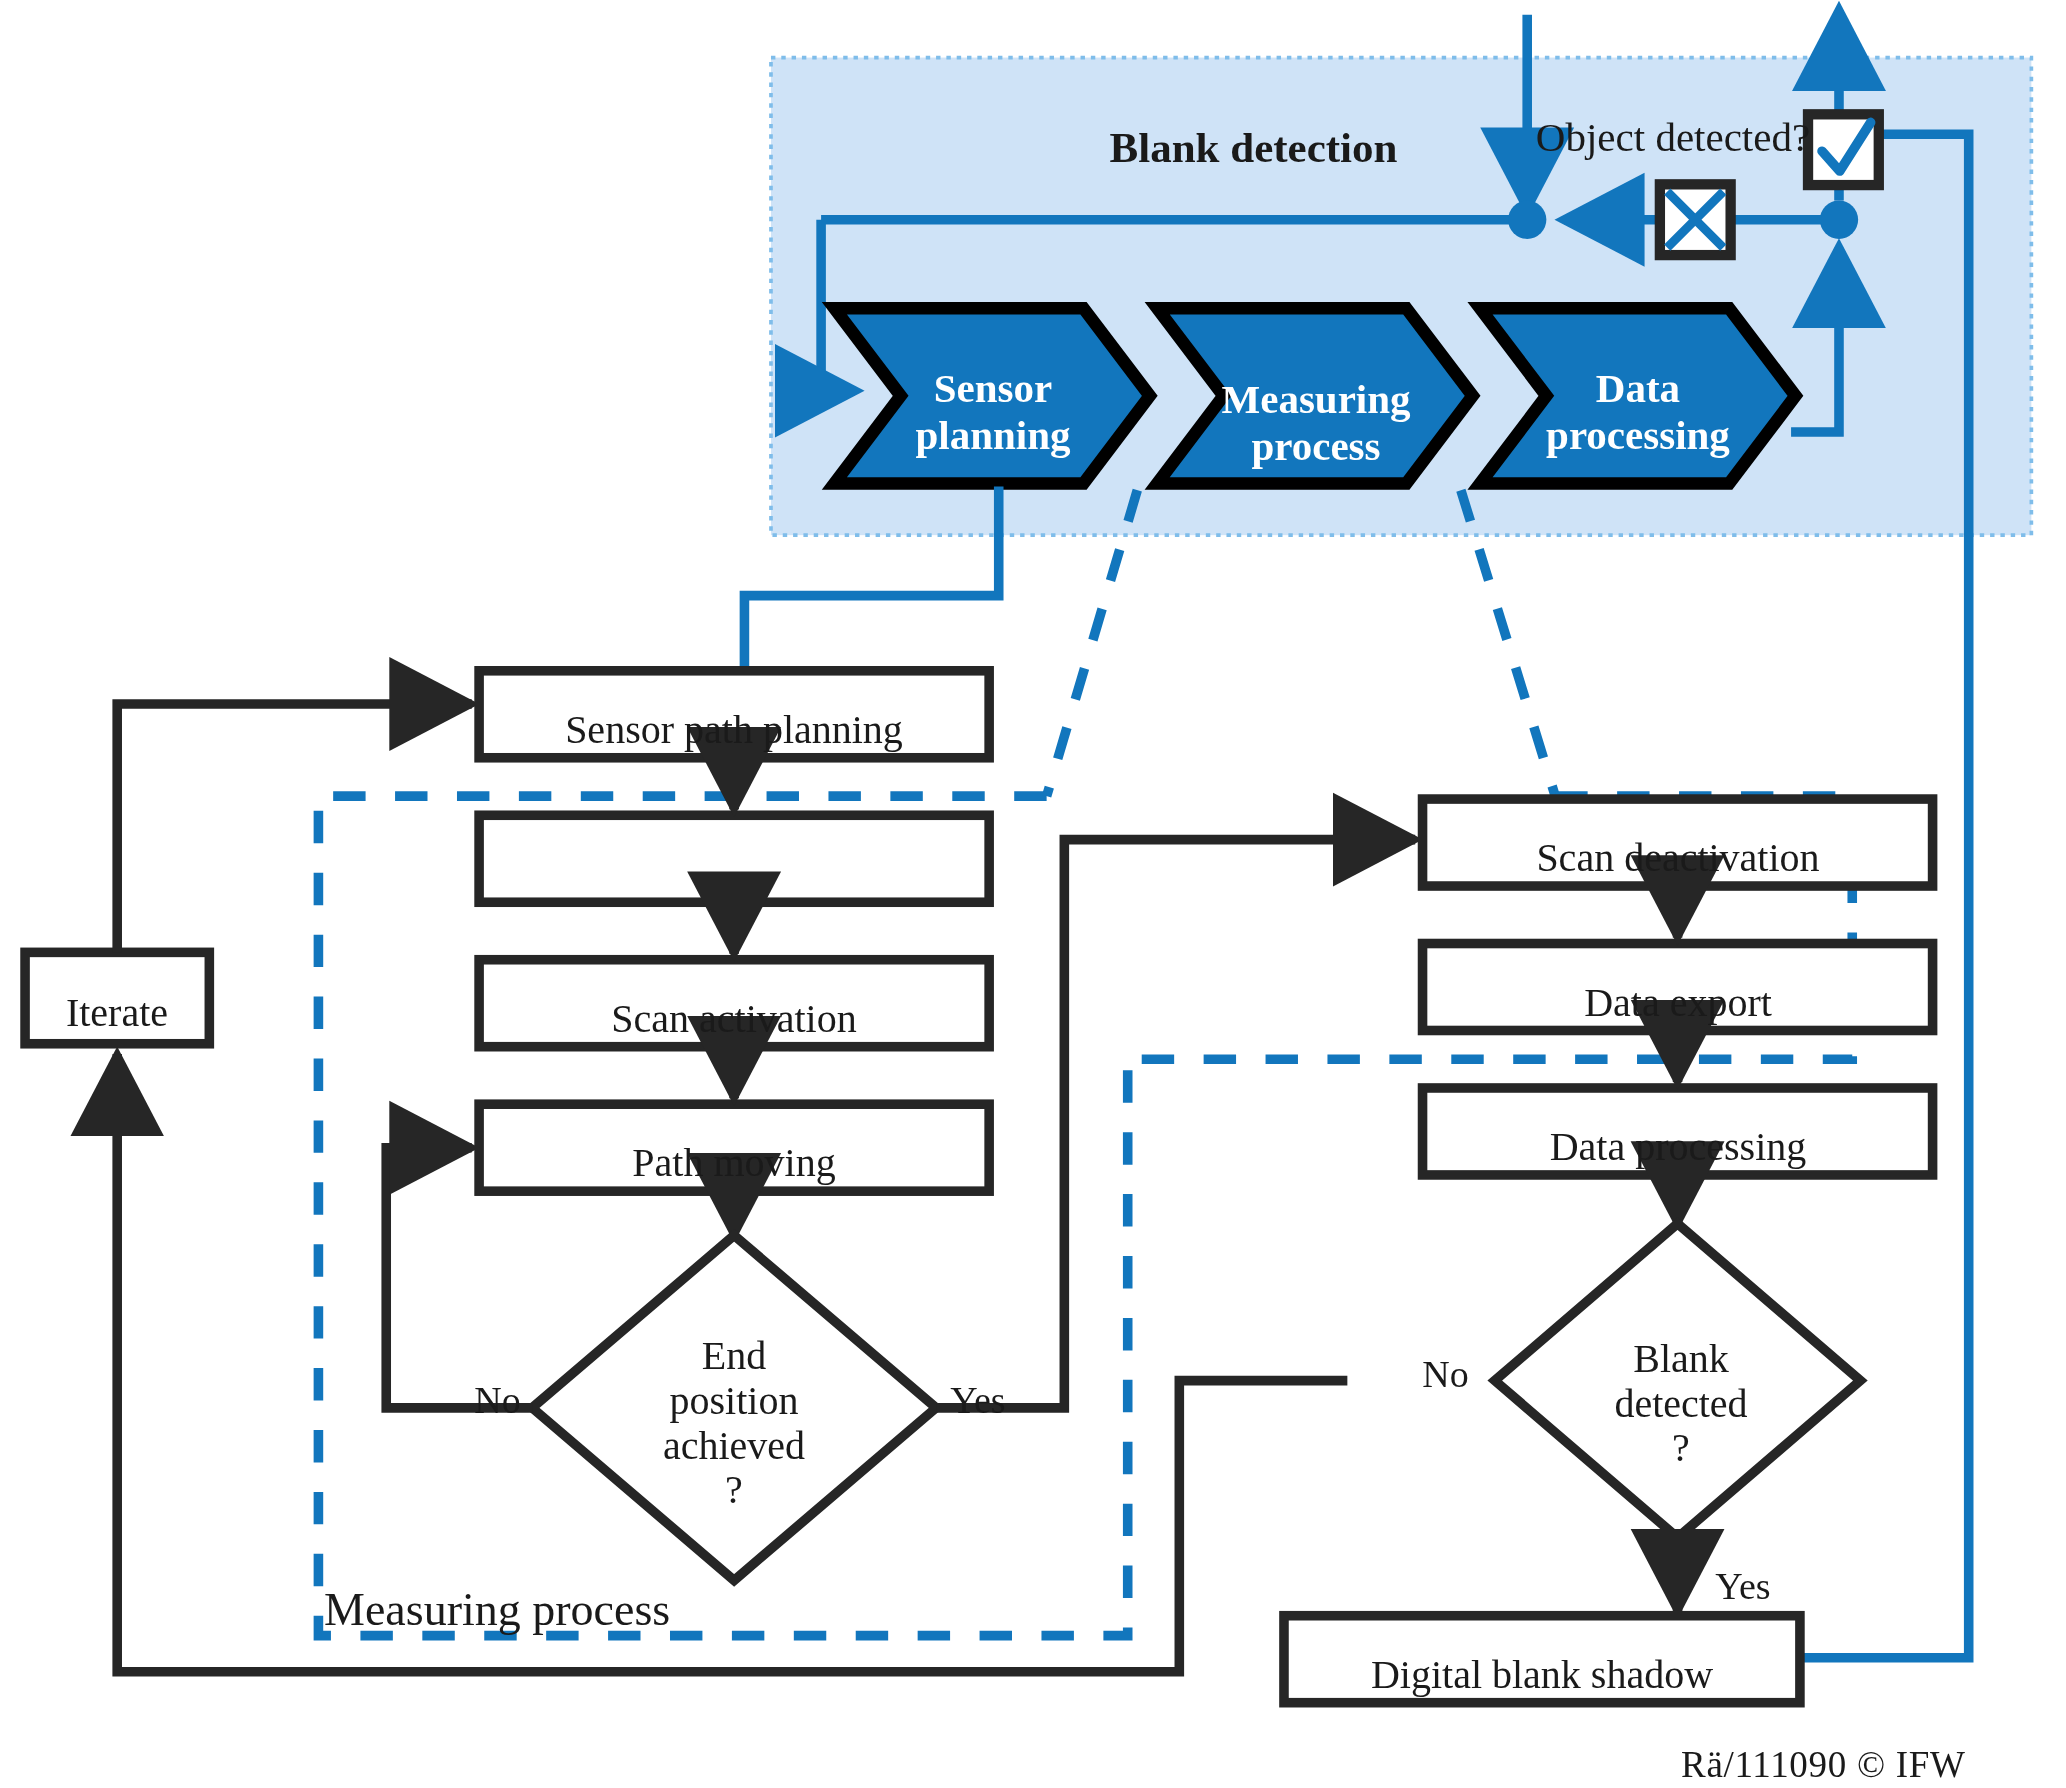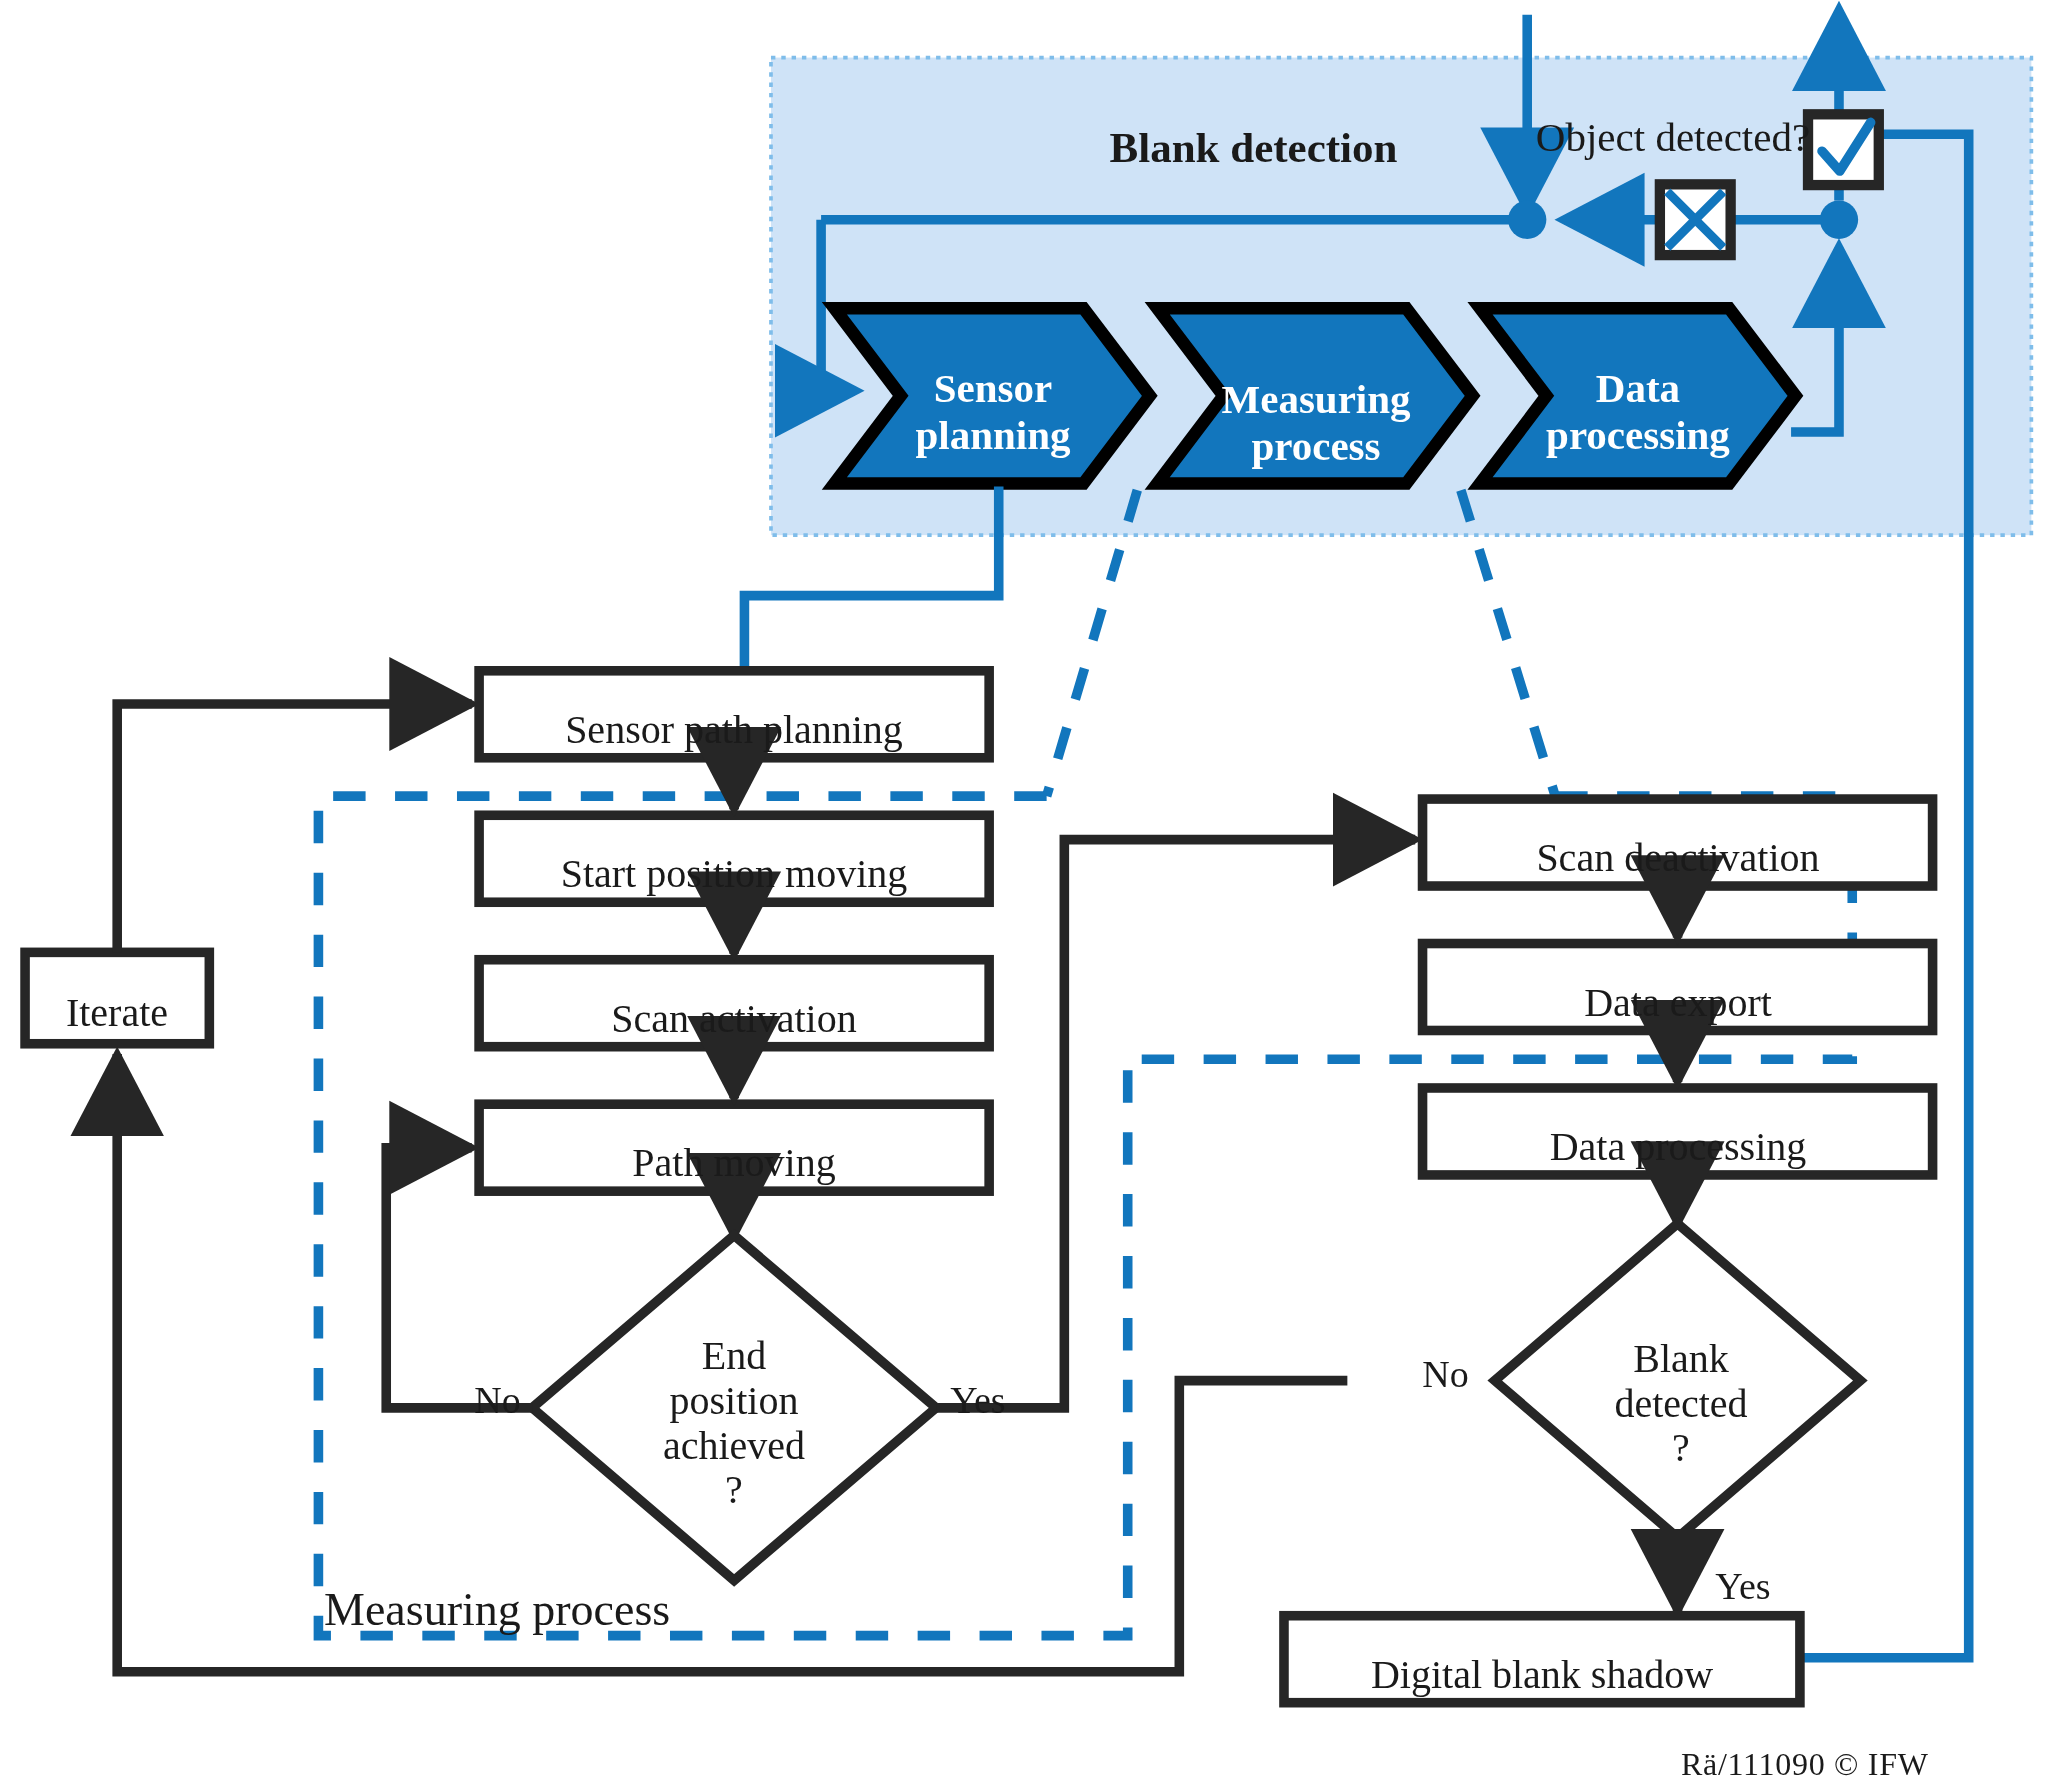--- a/index.html
+++ b/index.html
@@ -10,21 +10,21 @@
   .nodeText{
     position:absolute;display:flex;align-items:center;justify-content:center;
     text-align:center;color:#1a1a1a;font-family:"Liberation Serif","DejaVu Serif",serif;
     line-height:1.12;pointer-events:none;margin-top:16px;
   }
   .boxLabel{font-size:40px;}
   .chevLabel{color:#ffffff;font-weight:bold;font-size:41px;line-height:1.14;}
   .bannerTitle{font-weight:bold;font-size:43px;color:#1a1a1a;}
   .edgeLabel{font-size:38px;}
   .zoneLabel{font-size:46px;}
-  .footer{font-size:32px;letter-spacing:0.7px;}
+  .footer{font-size:37px;letter-spacing:0.7px;}
   .objLabel{font-size:41px;line-height:1.16;text-align:center;}
 </style>
 </head>
 <body>
 
 <div id="stage">
 
   <svg class="layer" viewBox="0 0 2803 2427">
     <defs>
       <marker id="arrBlack" markerWidth="11" markerHeight="11" refX="8.6" refY="5.5" orient="auto" markerUnits="strokeWidth">
@@ -139,21 +139,20 @@
     <span>process</span>
   </div>
   <div class="nodeText chevLabel" style="left:1546px;top:322px;width:184px;height:147px;flex-direction:column;">
     <span>Data</span>
     <span>processing</span>
   </div>
 
   <div class="nodeText boxLabel" style="left:25px;top:952px;width:184px;height:91px;">Iterate</div>
 
   <div class="nodeText boxLabel" style="left:479px;top:671px;width:510px;height:87px;">Sensor path planning</div>
-  <div class="nodeText boxLabel" style="left:479px;top:815px;width:510px;height:87px;">Start position moving</div>
   <div class="nodeText boxLabel" style="left:479px;top:960px;width:510px;height:87px;">Scan activation</div>
   <div class="nodeText boxLabel" style="left:479px;top:1104px;width:510px;height:87px;">Path moving</div>
 
   <div class="nodeText boxLabel" style="left:1423px;top:799px;width:510px;height:87px;">Scan deactivation</div>
   <div class="nodeText boxLabel" style="left:1423px;top:944px;width:510px;height:87px;">Data export</div>
   <div class="nodeText boxLabel" style="left:1423px;top:1088px;width:510px;height:87px;">Data processing</div>
 
   <div class="nodeText boxLabel" style="left:616px;top:1297px;width:236px;height:221px;flex-direction:column;">
     <span>End</span>
     <span>position</span>

